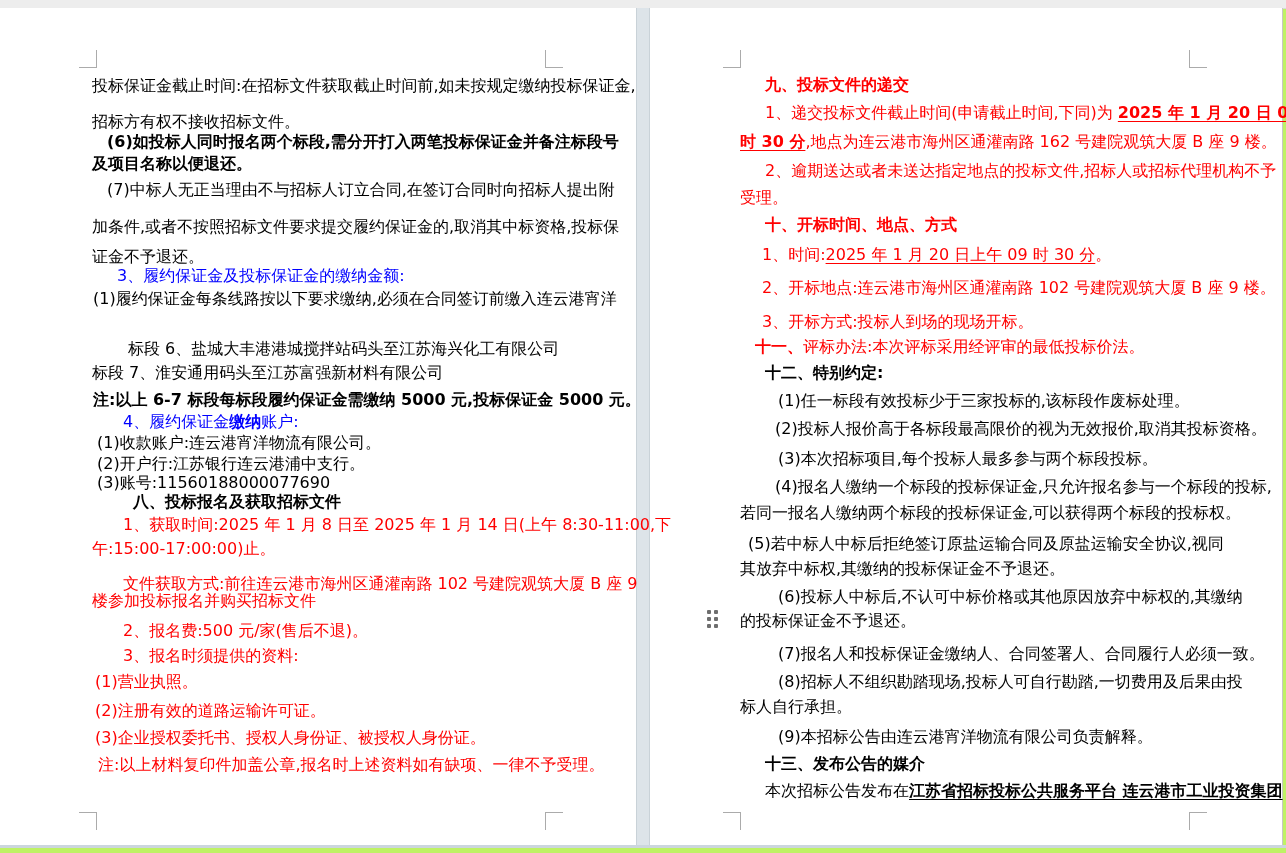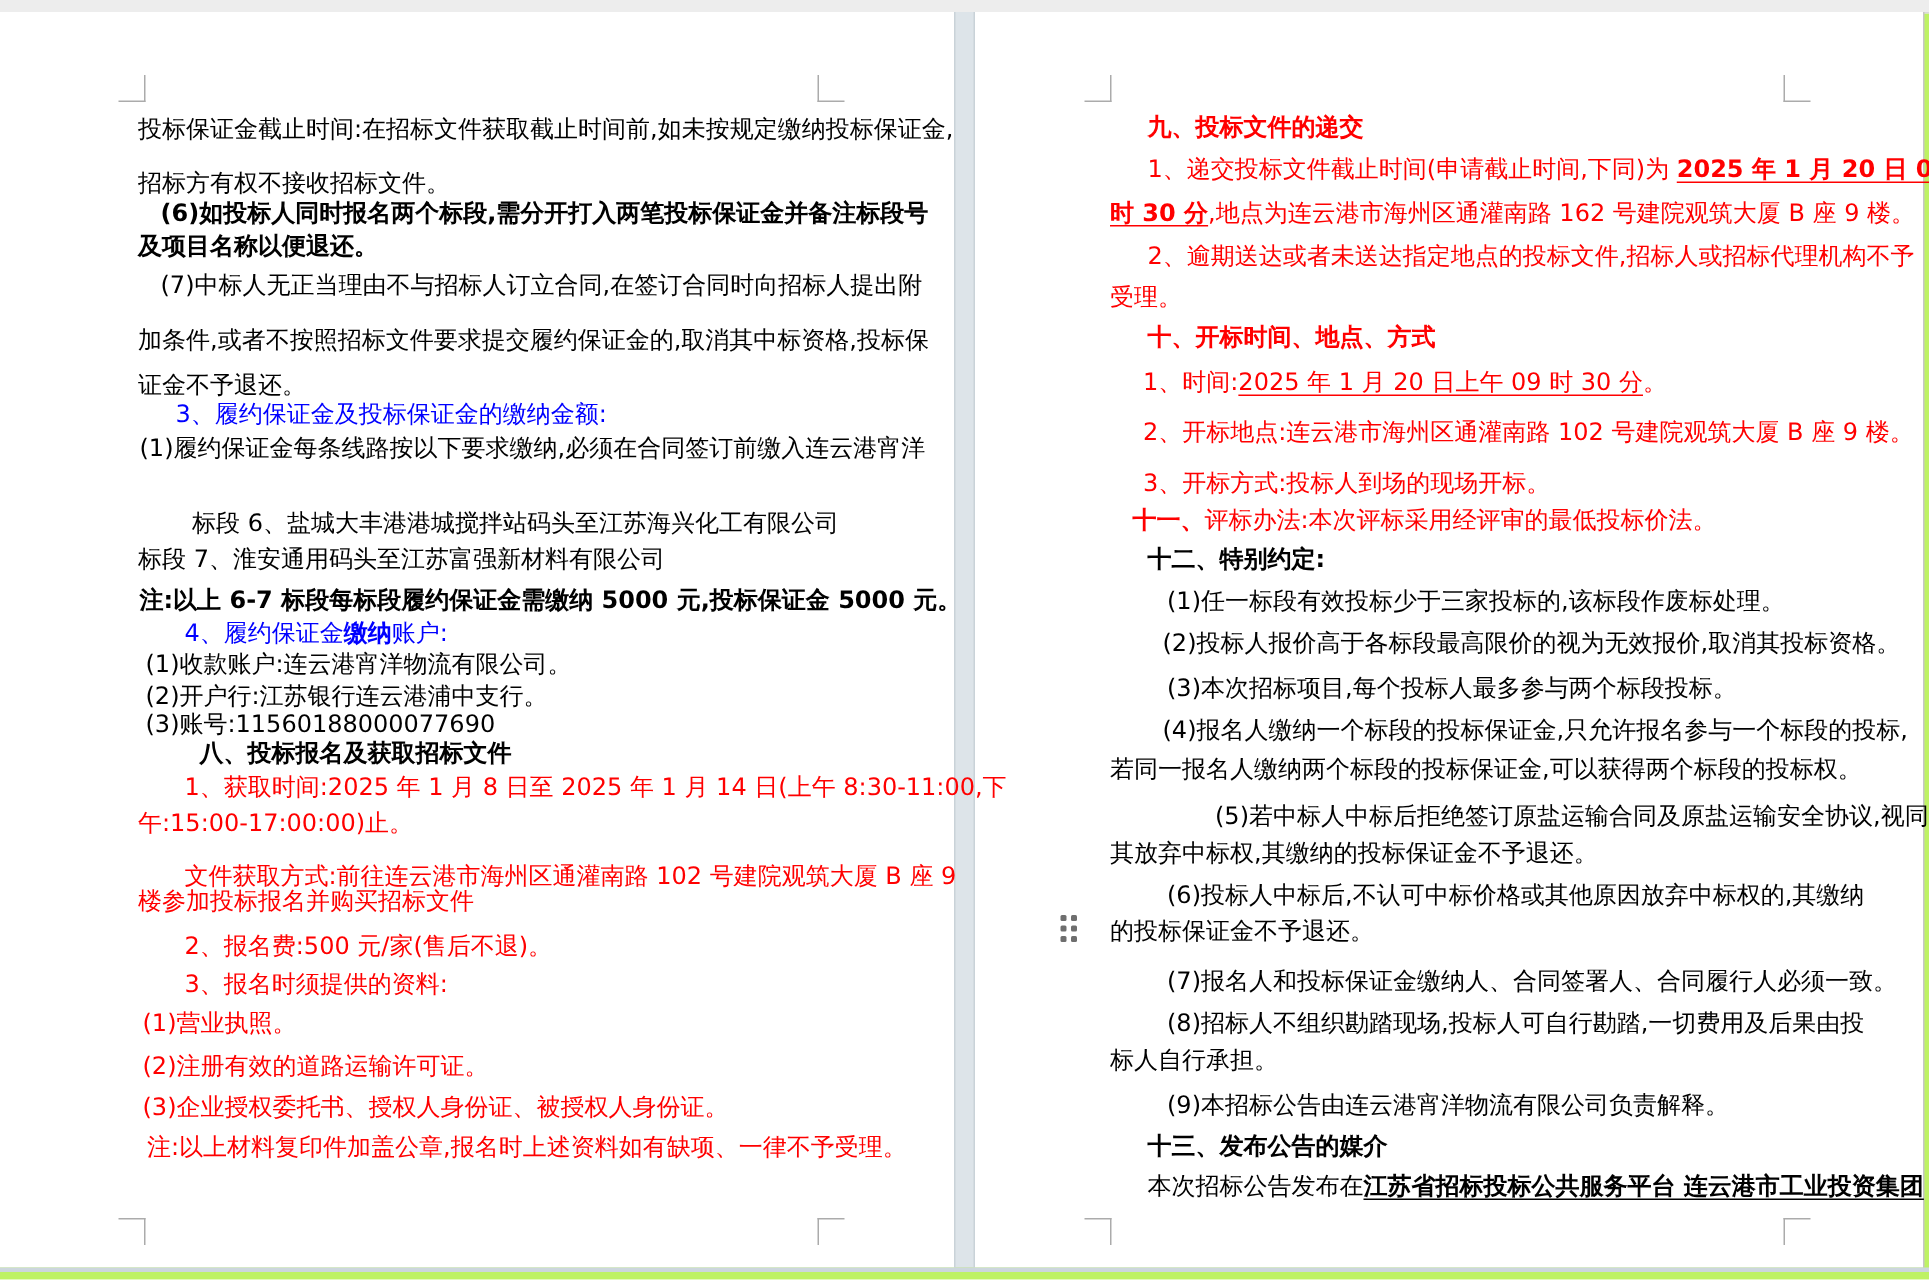--- a/index.html
+++ b/index.html
@@ -103,21 +103,21 @@
   <div class="ln red" style="left:762px;top:313px;">3、开标方式:投标人到场的现场开标。</div>
   <div class="ln red" style="left:755px;top:338px;">
     <span class="b">十一、</span><span>评标办法:本次评标采用经评审的最低投标价法。</span>
   </div>
   <div class="ln b" style="left:765px;top:364px;">十二、特别约定:</div>
   <div class="ln" style="left:778px;top:392px;">(1)任一标段有效投标少于三家投标的,该标段作废标处理。</div>
   <div class="ln" style="left:775px;top:420px;">(2)投标人报价高于各标段最高限价的视为无效报价,取消其投标资格。</div>
   <div class="ln" style="left:778px;top:450px;">(3)本次招标项目,每个投标人最多参与两个标段投标。</div>
   <div class="ln" style="left:775px;top:478px;">(4)报名人缴纳一个标段的投标保证金,只允许报名参与一个标段的投标,</div>
   <div class="ln" style="left:740px;top:504px;">若同一报名人缴纳两个标段的投标保证金,可以获得两个标段的投标权。</div>
-  <div class="ln" style="left:810px;top:535px;">(5)若中标人中标后拒绝签订原盐运输合同及原盐运输安全协议,视同</div>
+  <div class="ln" style="left:748px;top:535px;">(5)若中标人中标后拒绝签订原盐运输合同及原盐运输安全协议,视同</div>
   <div class="ln" style="left:740px;top:560px;">其放弃中标权,其缴纳的投标保证金不予退还。</div>
   <div class="ln" style="left:778px;top:588px;">(6)投标人中标后,不认可中标价格或其他原因放弃中标权的,其缴纳</div>
   <div class="ln" style="left:740px;top:612px;">的投标保证金不予退还。</div>
   <div class="ln" style="left:778px;top:645px;">(7)报名人和投标保证金缴纳人、合同签署人、合同履行人必须一致。</div>
   <div class="ln" style="left:778px;top:673px;">(8)招标人不组织勘踏现场,投标人可自行勘踏,一切费用及后果由投</div>
   <div class="ln" style="left:740px;top:698px;">标人自行承担。</div>
   <div class="ln" style="left:778px;top:728px;">(9)本招标公告由连云港宵洋物流有限公司负责解释。</div>
   <div class="ln b" style="left:765px;top:755px;">十三、发布公告的媒介</div>
   <div class="ln" style="left:765px;top:782px;">
     <span>本次招标公告发布在</span><span class="b u">江苏省招标投标公共服务平台 连云港市工业投资集团</span>

